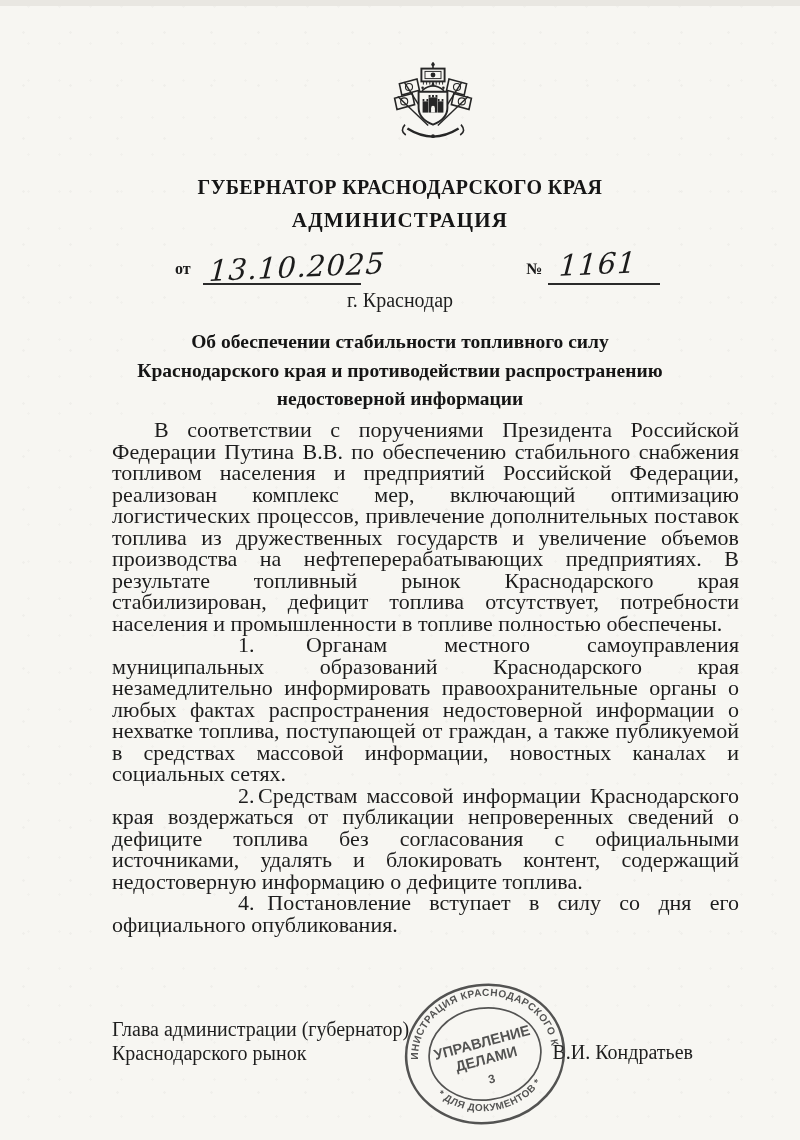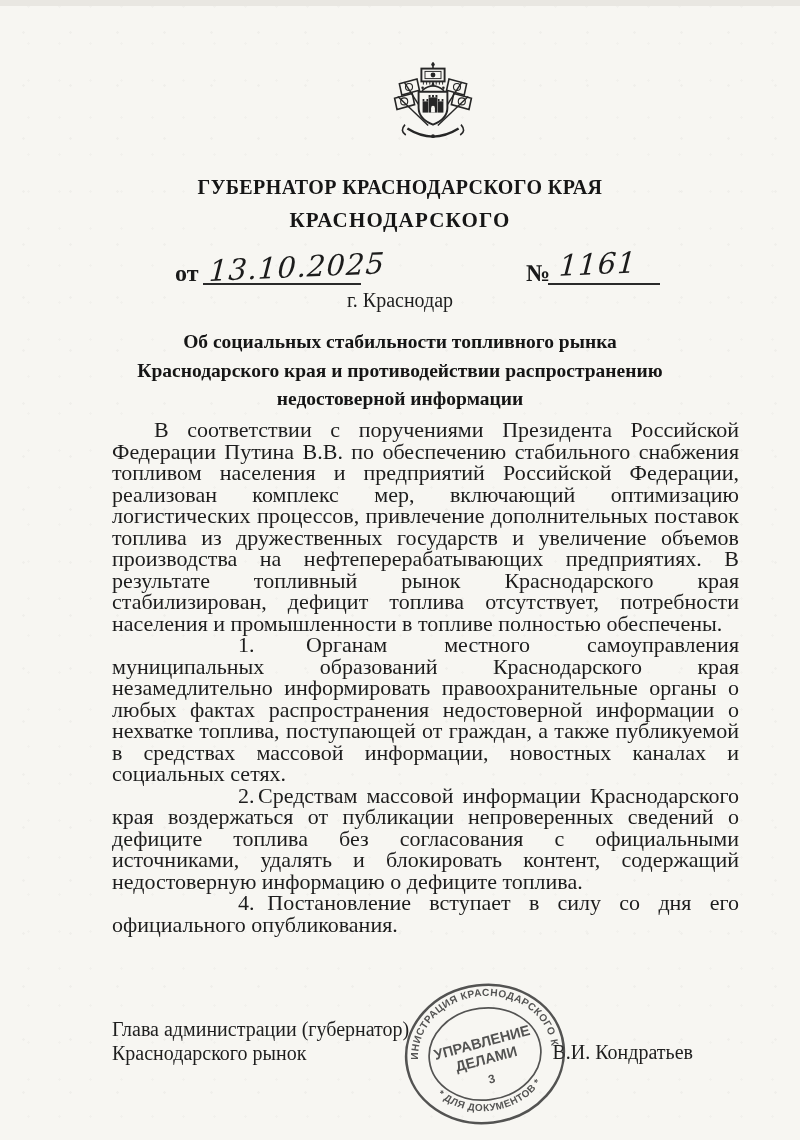--- a/index.html
+++ b/index.html
@@ -18,21 +18,21 @@
   .emblem { position:absolute; left:393px; top:55px; }
   .org {
     position:absolute; top:170px; left:0; width:800px; text-align:center;
     font-size:20px; font-weight:bold; color:#161616; letter-spacing:.4px;
   }
   .doctype {
     position:absolute; top:202px; left:0; width:800px; text-align:center;
     font-size:21px; font-weight:bold; color:#161616; letter-spacing:1.2px;
   }
   .daterow { position:absolute; top:246px; left:112px; width:627px; height:44px; }
-  .fld-label { position:absolute; top:8px; font-size:24px; font-weight:bold; color:#1a1a1a; }
+  .fld-label { position:absolute; top:8px; font-size:16px; font-weight:bold; color:#1a1a1a; }
   .date-label { left:63px; }
   .num-label  { left:414px; }
   .fill-line { position:absolute; top:31px; border-bottom:2px solid #2a2a2a; height:0; }
   .date-line { left:91px; width:158px; }
   .num-line  { left:436px; width:112px; }
   .hw {
     position:absolute; font-family:"DejaVu Serif", serif; font-style:italic;
     font-size:29px; color:#1c1c1c; letter-spacing:1px; white-space:nowrap;
     transform:rotate(-2.5deg) skewX(-6deg);
   }
@@ -111,35 +111,35 @@
       </g>
       <path d="M47.6 64 v-5.5 a2.4 3 0 0 1 4.8 0 V64 Z" fill="#f7f6f2" stroke="none"></path>
       <path d="M18 84 Q50 104 82 84" fill="none" stroke-width="3"></path>
       <path d="M15 79 q-7 8 1 13" fill="none" stroke-width="2"></path>
       <path d="M85 79 q7 8 -1 13" fill="none" stroke-width="2"></path>
       <circle cx="50" cy="93.5" r="2.4" stroke="none"></circle>
     </g>
   </svg>
 
   <div class="org">ГУБЕРНАТОР КРАСНОДАРСКОГО КРАЯ</div>
-  <div class="doctype">КРАСНОДАРСКОГО</div>
+  <div class="doctype">АДМИНИСТРАЦИЯ</div>
 
   <div class="daterow">
     <span class="fld-label date-label">от</span>
     <span class="fill-line date-line"></span>
     <span class="hw date-hw">13.10.2025</span>
     <span class="fld-label num-label">№</span>
     <span class="fill-line num-line"></span>
     <span class="hw num-hw">1161</span>
   </div>
 
   <div class="city">г. Краснодар</div>
 
   <div class="title">
-    <div>Об социальных стабильности топливного рынка</div>
+    <div>Об обеспечении стабильности топливного силу</div>
     <div>Краснодарского края и противодействии распространению</div>
     <div>недостоверной информации</div>
   </div>
 
   <div class="body">
     <p>В соответствии с поручениями Президента Российской Федерации Путина В.В. по обеспечению стабильного снабжения топливом населения и предприятий Российской Федерации, реализован комплекс мер, включающий оптимизацию логистических процессов, привлечение дополнительных поставок топлива из дружественных государств и увеличение объемов производства на нефтеперерабатывающих предприятиях. В результате топливный рынок Краснодарского края стабилизирован, дефицит топлива отсутствует, потребности населения и промышленности в топливе полностью обеспечены.</p>
     <p class="item">
       <span class="item-num">1.</span>
       <span>Органам местного самоуправления муниципальных образований Краснодарского края незамедлительно информировать правоохранительные органы о любых фактах распространения недостоверной информации о нехватке топлива, поступающей от граждан, а также публикуемой в средствах массовой информации, новостных каналах и социальных сетях.</span>
     </p>

